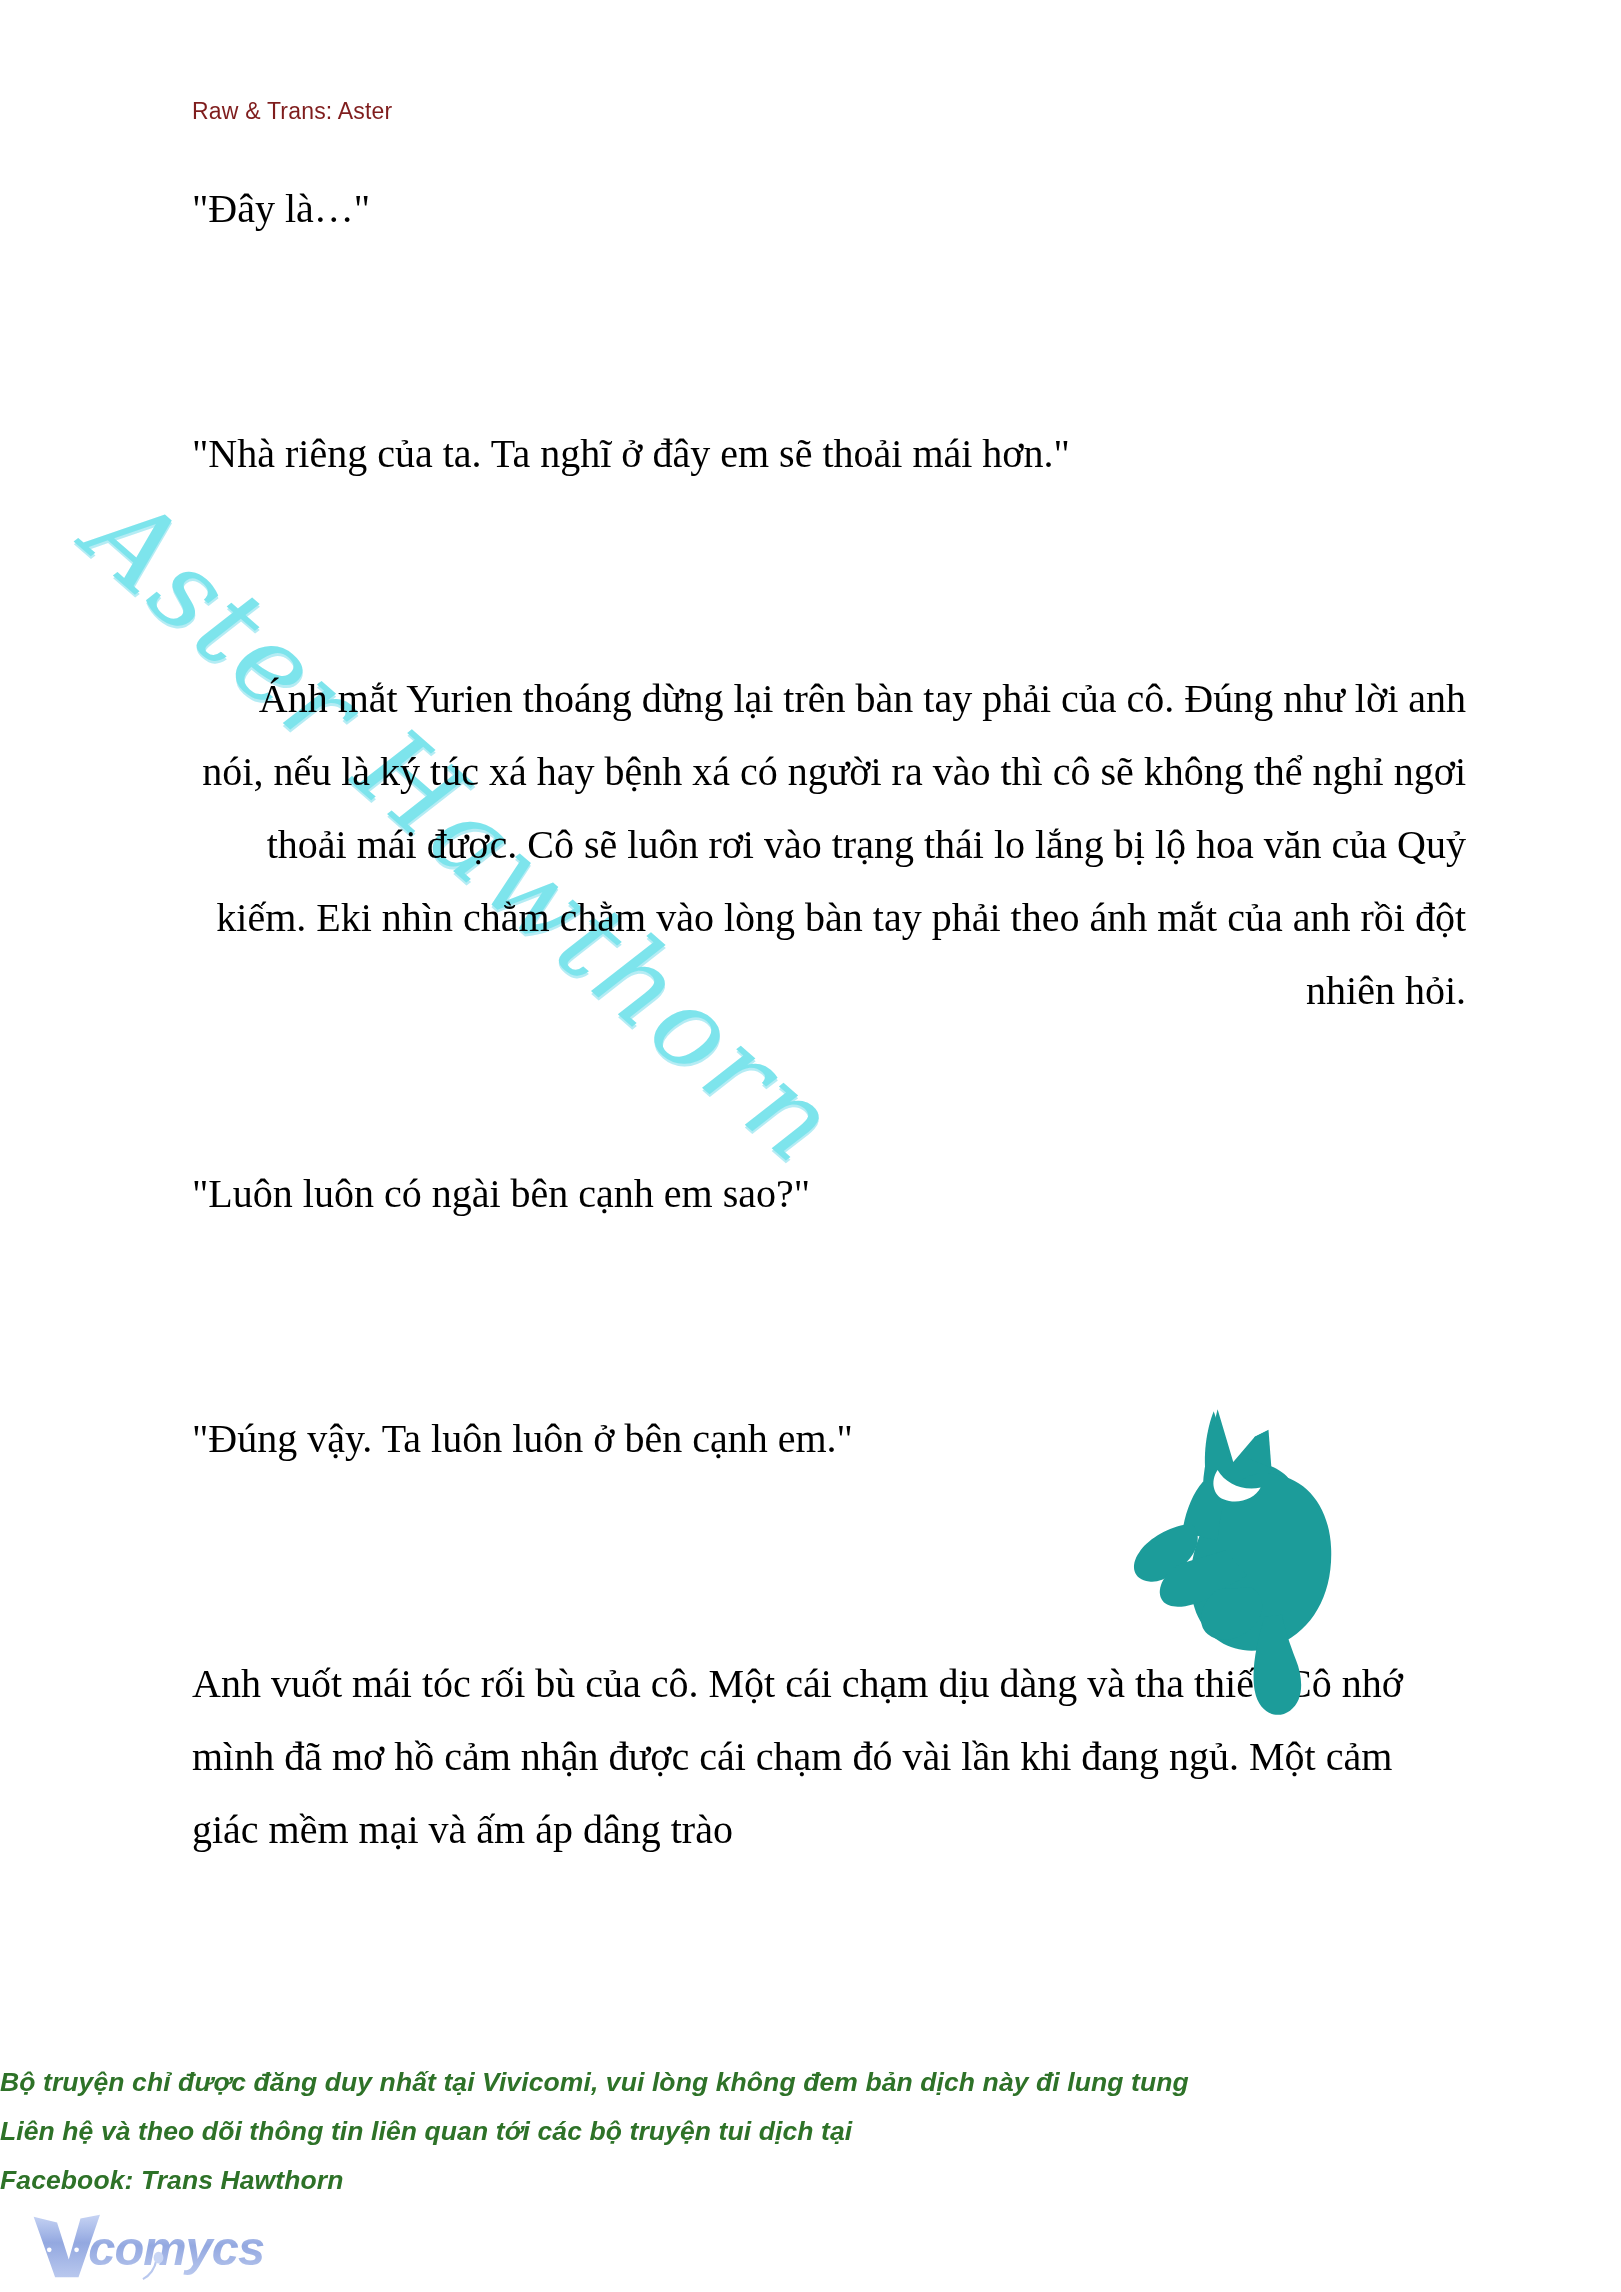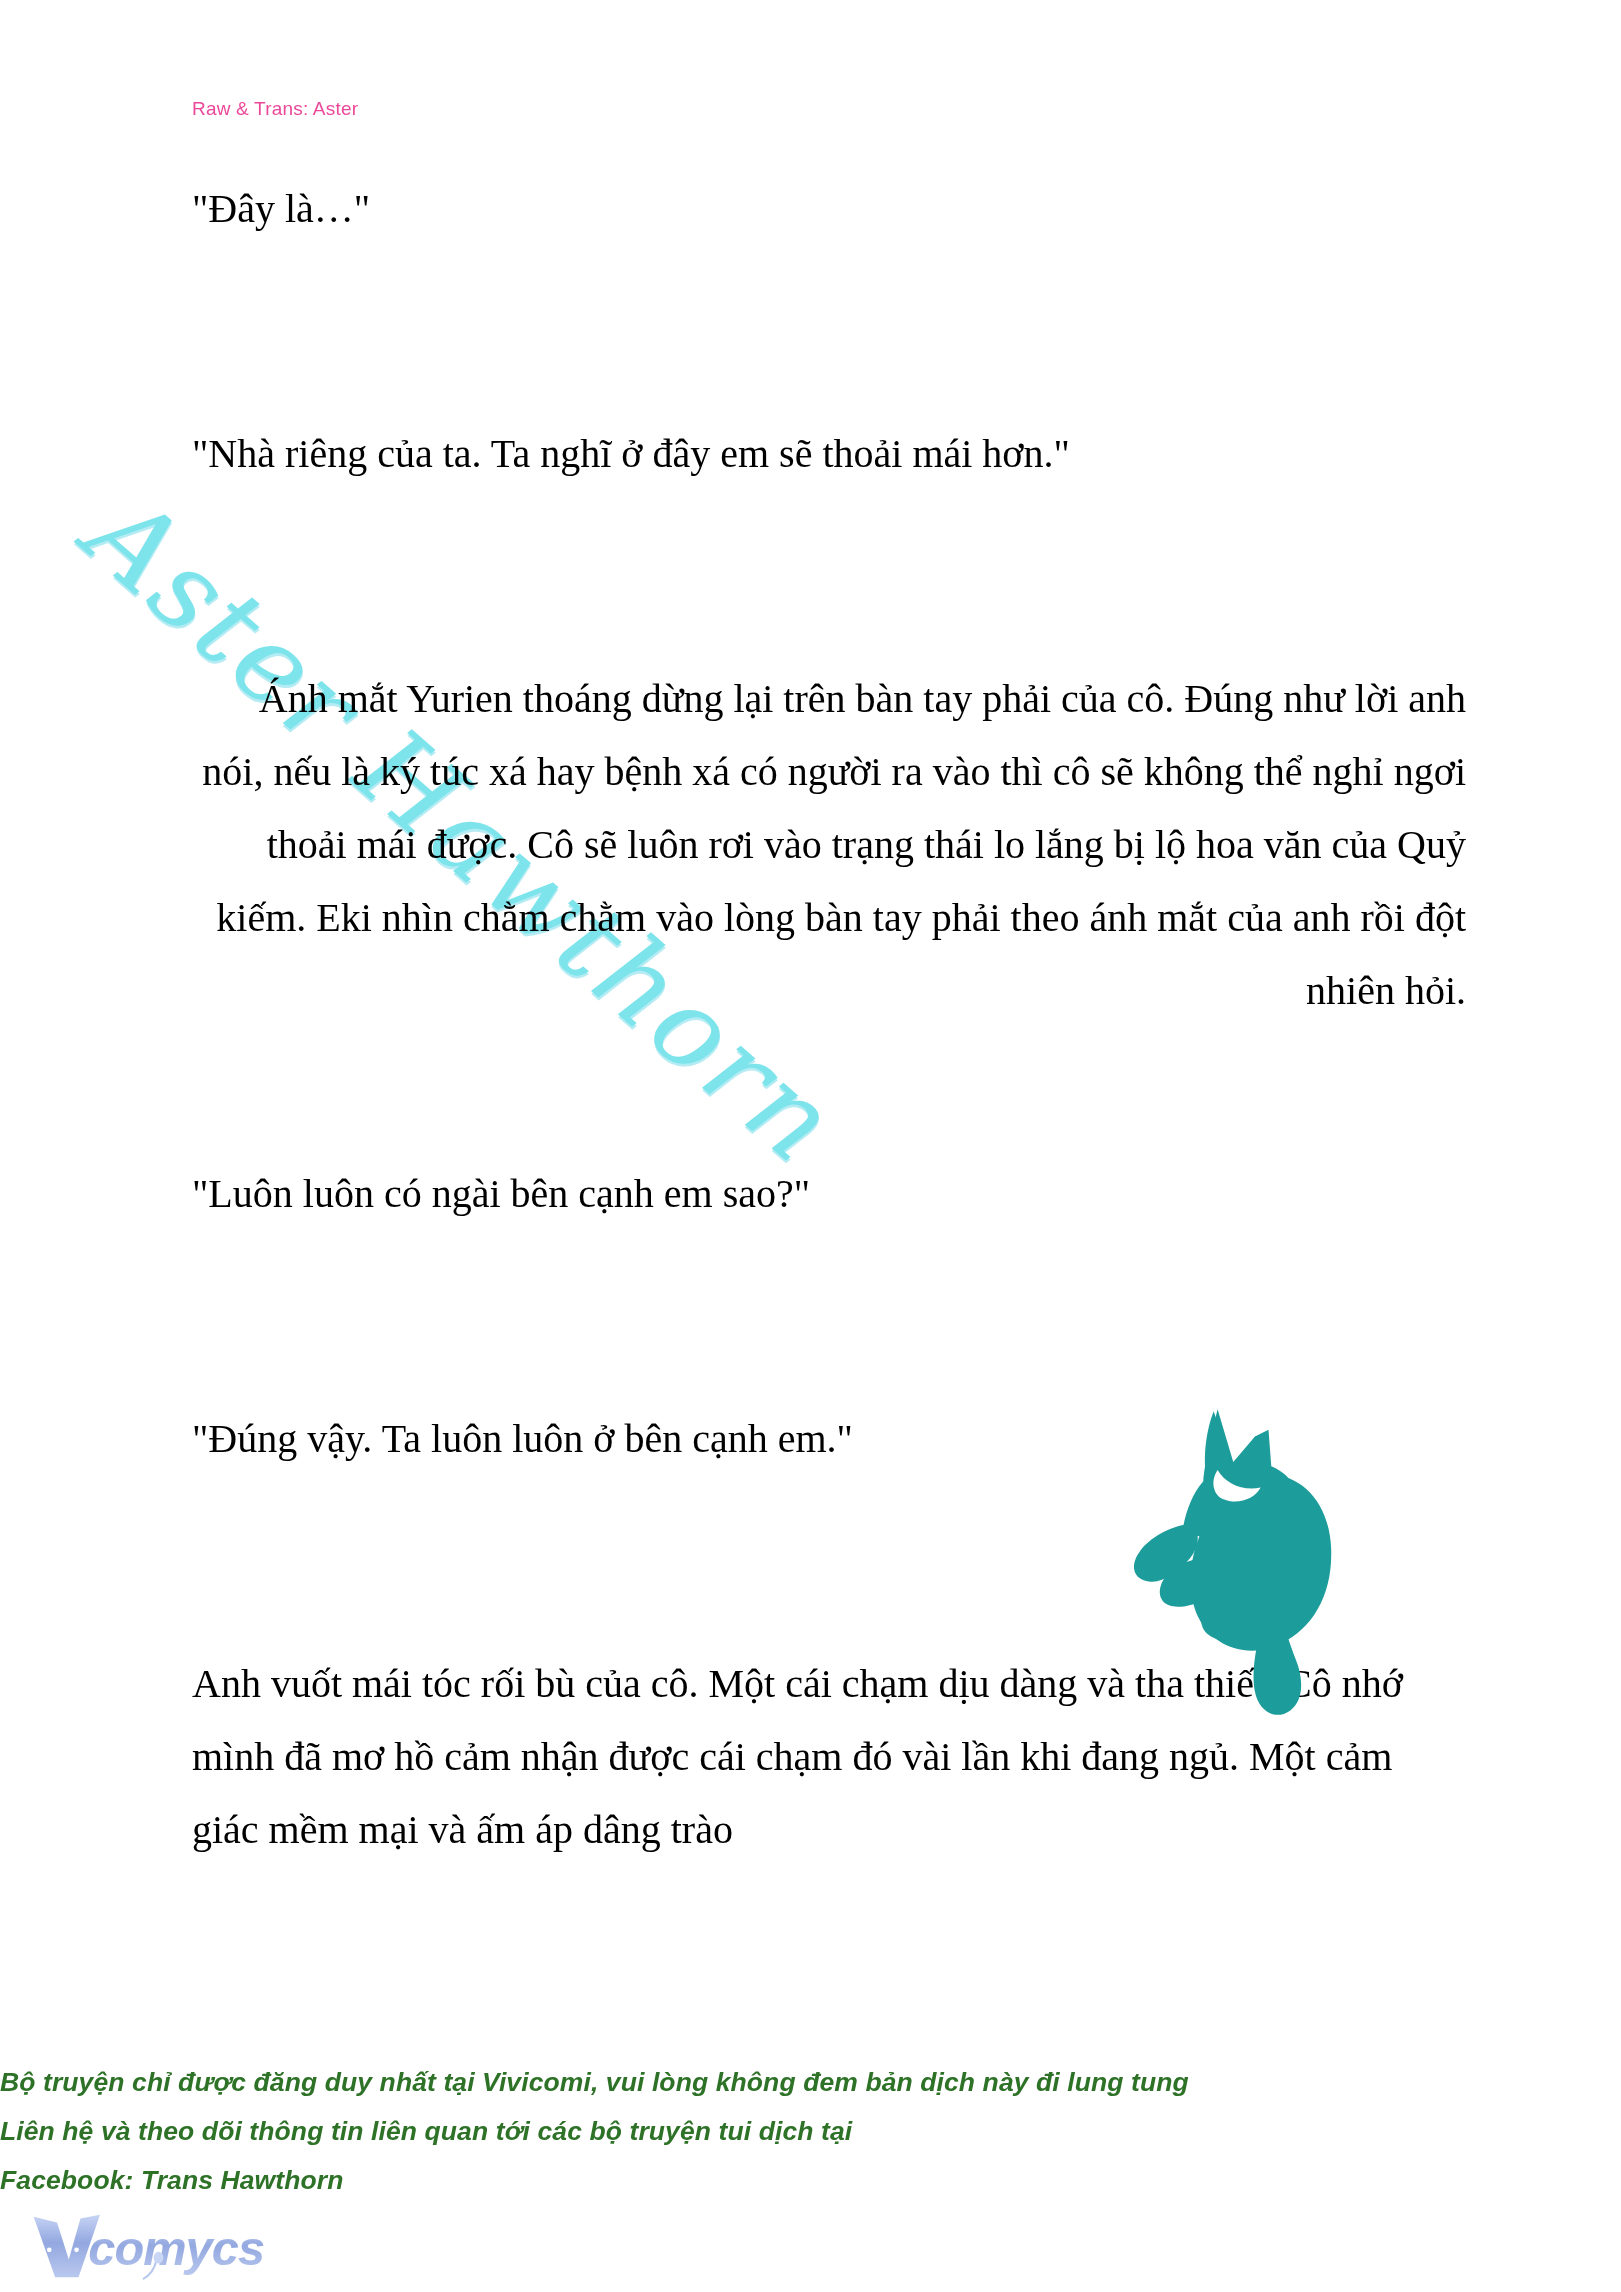--- a/index.html
+++ b/index.html
@@ -15,22 +15,22 @@
     overflow: hidden;
     font-family: "Liberation Serif", "DejaVu Serif", serif;
   }
 
   
   .header {
     position: absolute;
     left: 192px;
     top: 98px;
     font-family: "Liberation Sans", "DejaVu Sans", sans-serif;
-    font-size: 19px;
-    color: #ec4899;
+    font-size: 23px;
+    color: #7f1d1d;
     letter-spacing: 0.2px;
     white-space: nowrap;
   }
 
   
   .content {
     position: absolute;
     left: 192px;
     top: 172px;
     width: 1274px;

